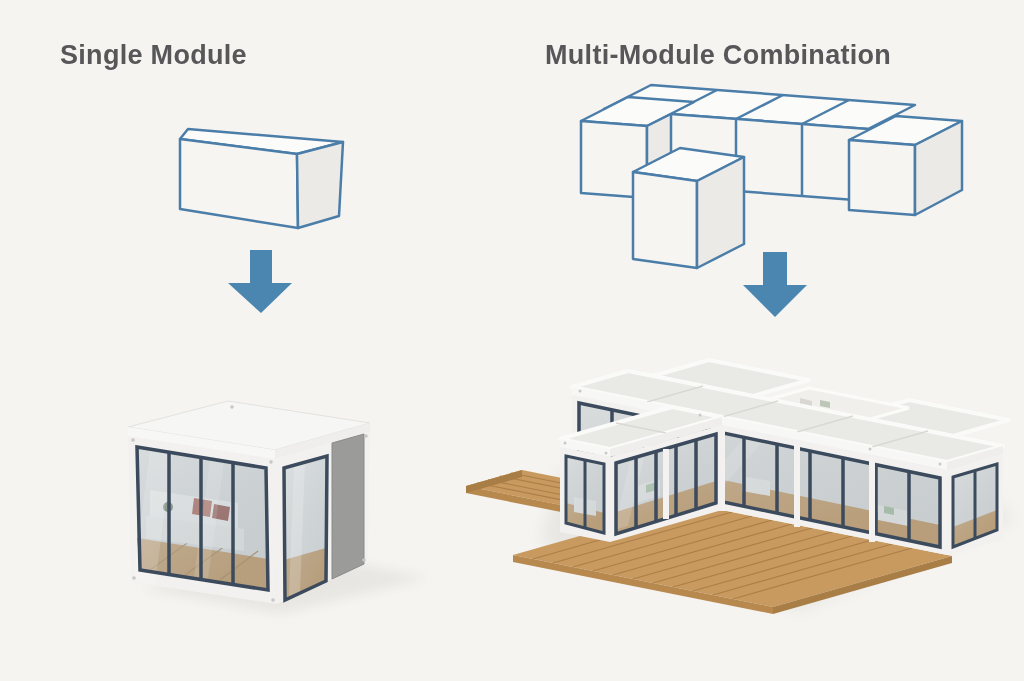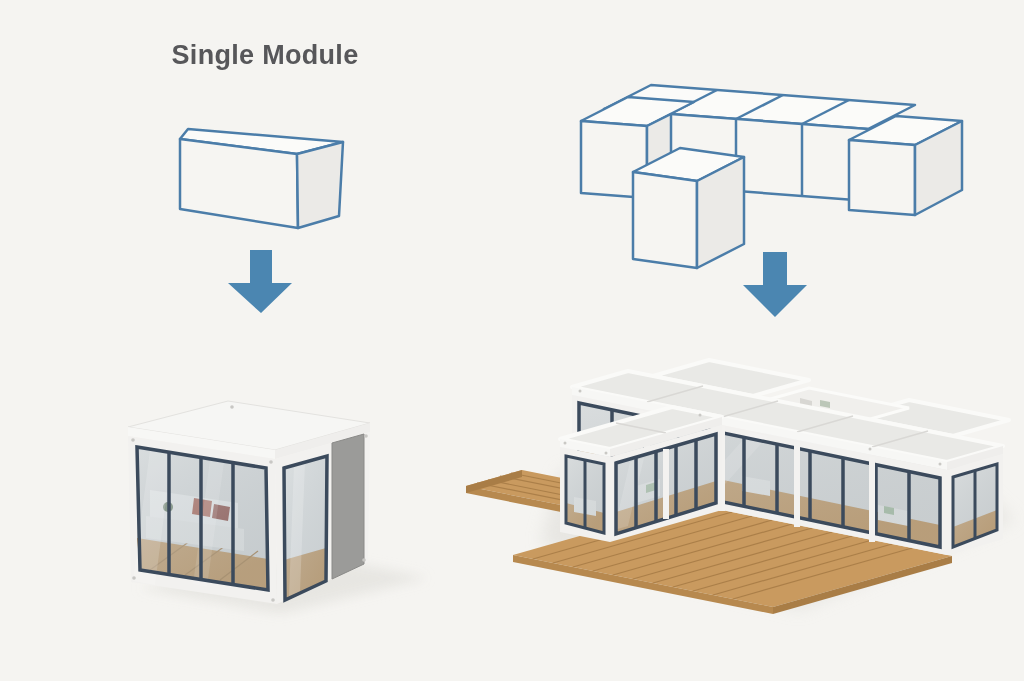--- a/index.html
+++ b/index.html
@@ -4,21 +4,21 @@
 <style>
   html,body{margin:0;padding:0;}
   #canvas{
     position:relative;width:1024px;height:681px;overflow:hidden;
     background:#f5f4f1;
     font-family:"Liberation Sans","DejaVu Sans",sans-serif;
   }
   .title{
     position:absolute;top:38px;margin:0;
     font-size:27px;font-weight:700;color:#57575a;
-    letter-spacing:.3px;text-align:center;line-height:34px;
+    letter-spacing:.3px;line-height:34px;
   }
   #title-single{left:60px;width:410px;}
   #title-multi{left:545px;width:440px;}
   .fig{position:absolute;}
   svg{display:block;overflow:visible;}
   .wf-top{fill:#fbfbf9;}
   .wf-front{fill:#f6f5f2;}
   .wf-side{fill:#ebeae7;}
   .wf{stroke-width:2.5;stroke-linejoin:round;fill-rule:evenodd;}
   .roof{fill:#e9e9e6;stroke:#fafaf8;stroke-width:4;stroke-linejoin:round;}
@@ -34,20 +34,21 @@
   .plank{stroke:#ab7f49;stroke-width:1.2;}
   .furn-w{fill:#eceae6;}
   .streak{fill:#ffffff;}
 </style>
 </head>
 <body>
 
 <div id="canvas" style="background: rgb(245, 244, 241);">
 
   <h2 class="title" id="title-single">Single Module</h2>
+  <h2 class="title" id="title-multi">Multi-Module Combination</h2>
 
   <div class="fig" style="left:170px;top:120px;width:185px;height:115px;">
     <svg width="185" height="115" viewBox="170 120 185 115">
       <g class="wf" stroke="#4b7da9">
         <polygon class="wf-top" points="180,139 188,129 343,142 297,154"></polygon>
         <polygon class="wf-front" points="180,139 297,154 298,228 180,209"></polygon>
         <polygon class="wf-side" points="297,154 343,142 339,216 298,228"></polygon>
       </g>
     </svg>
   </div>

